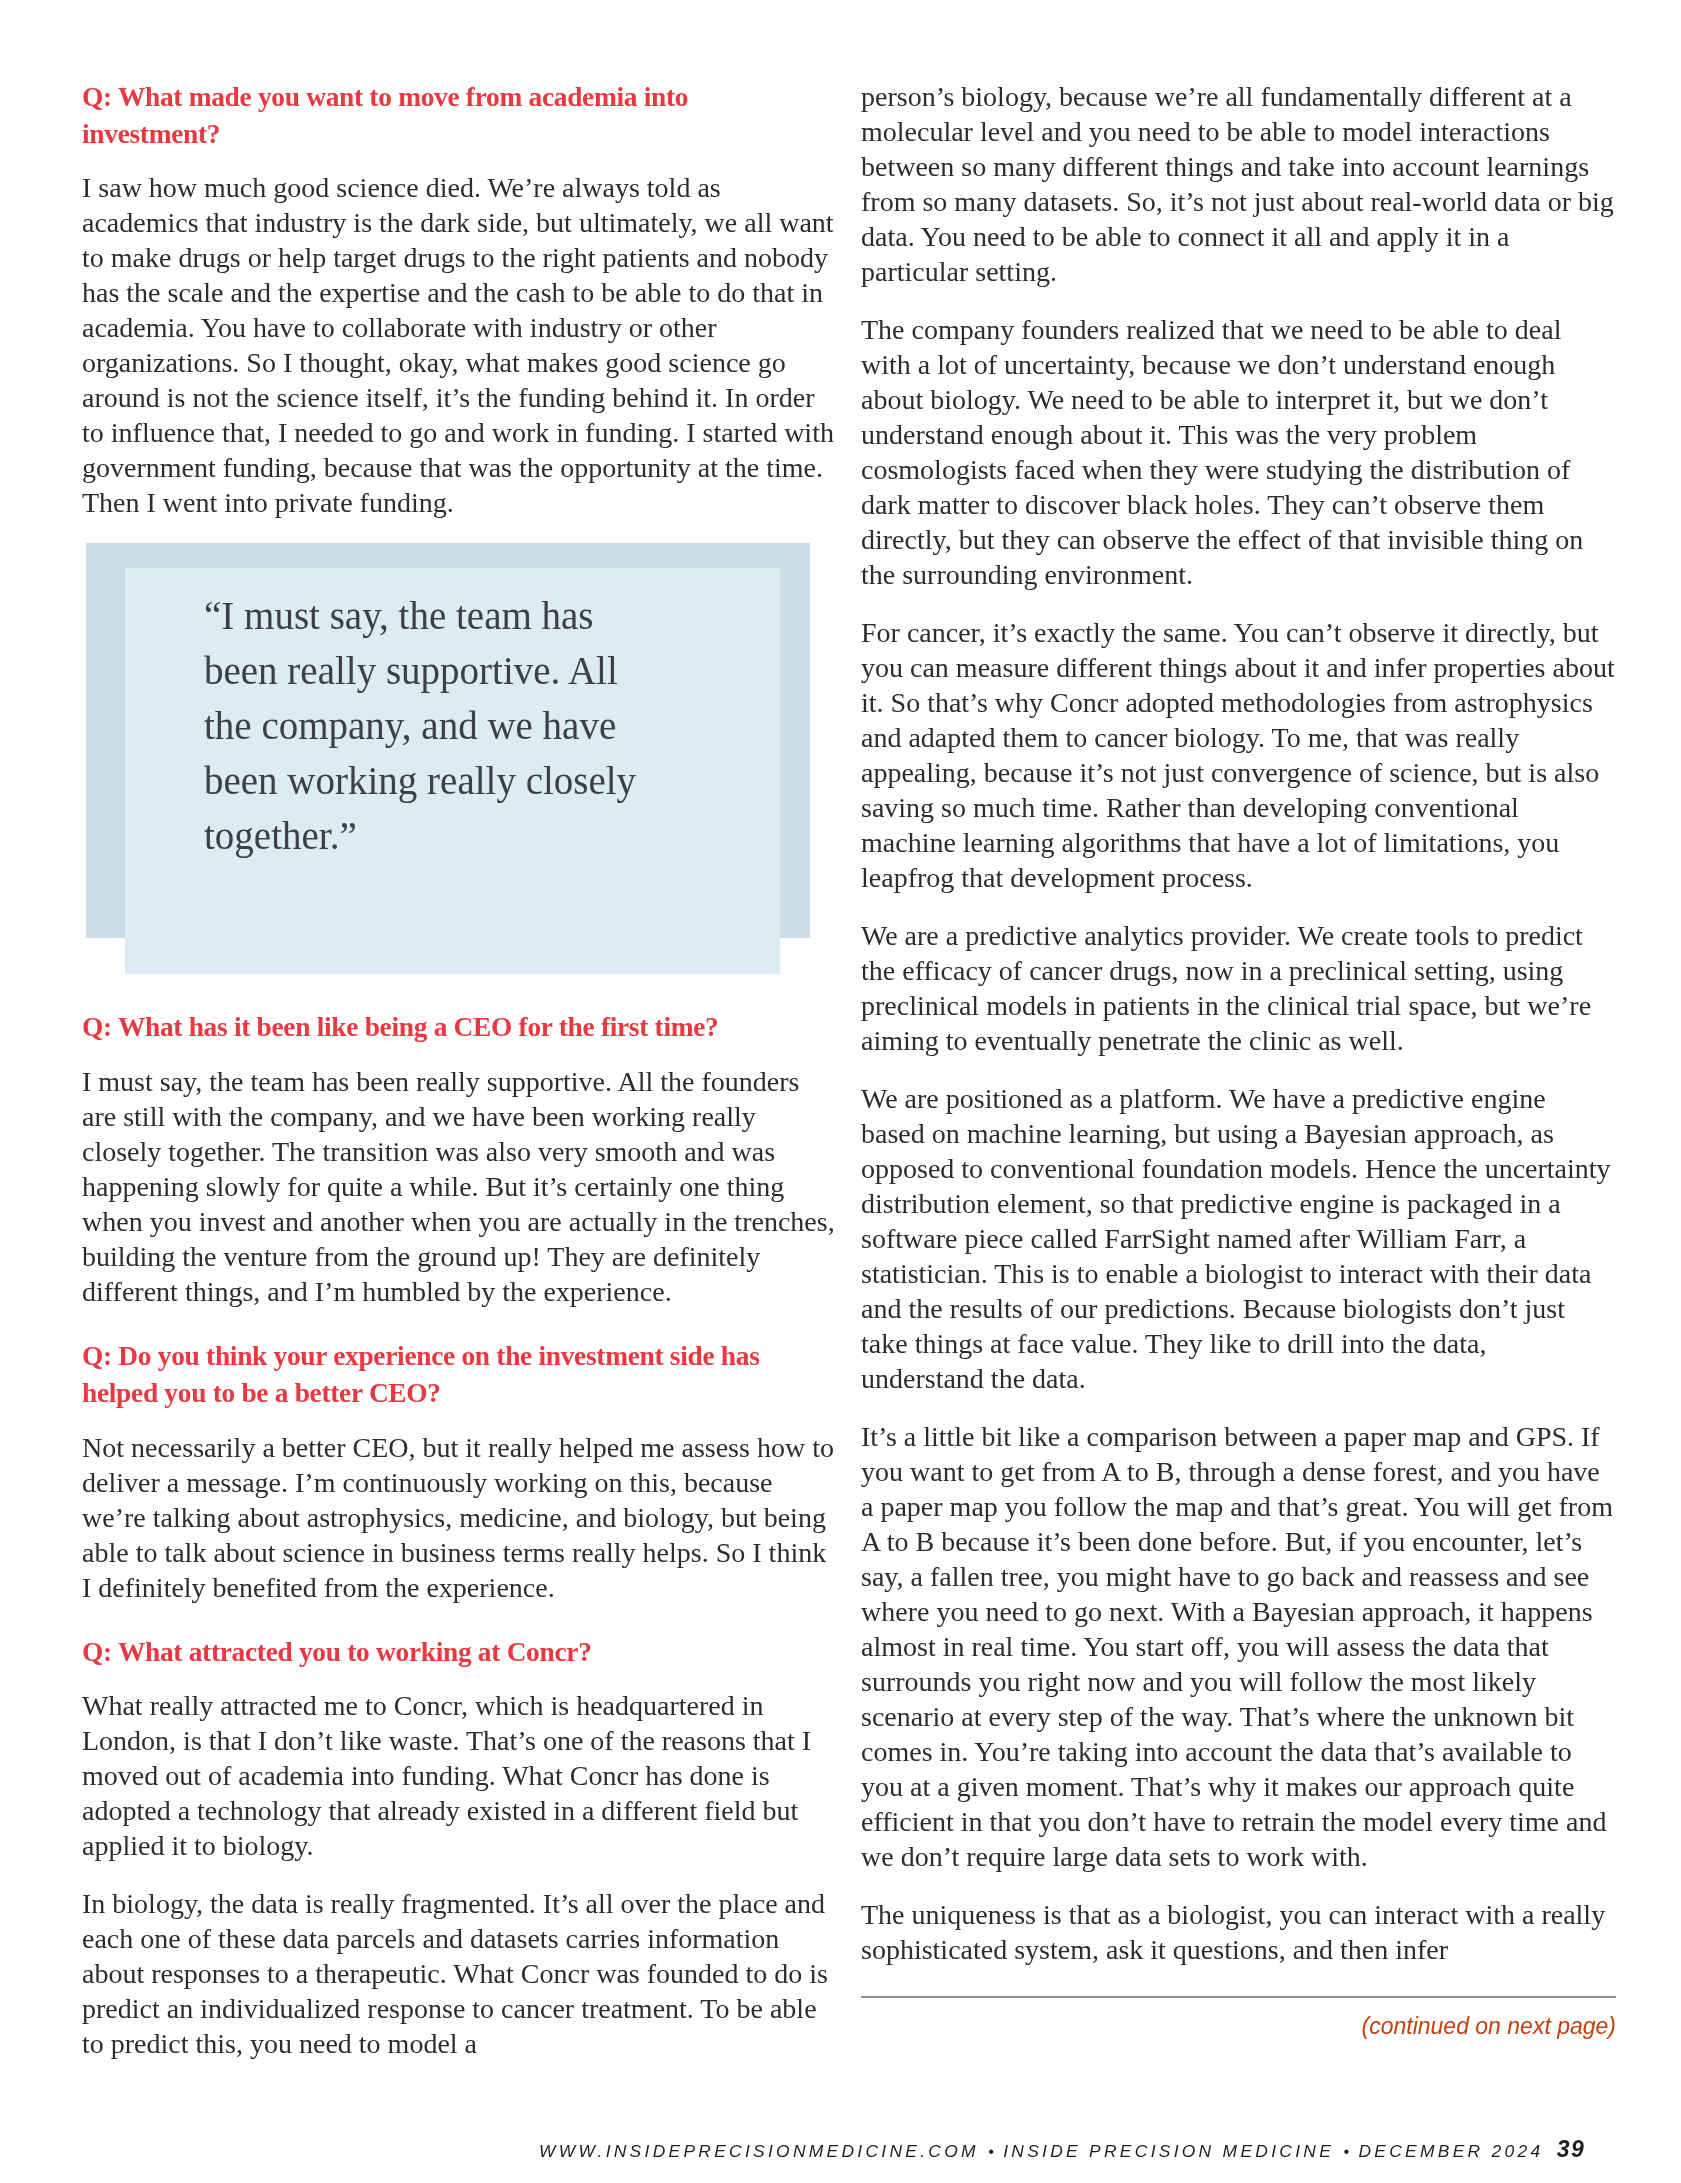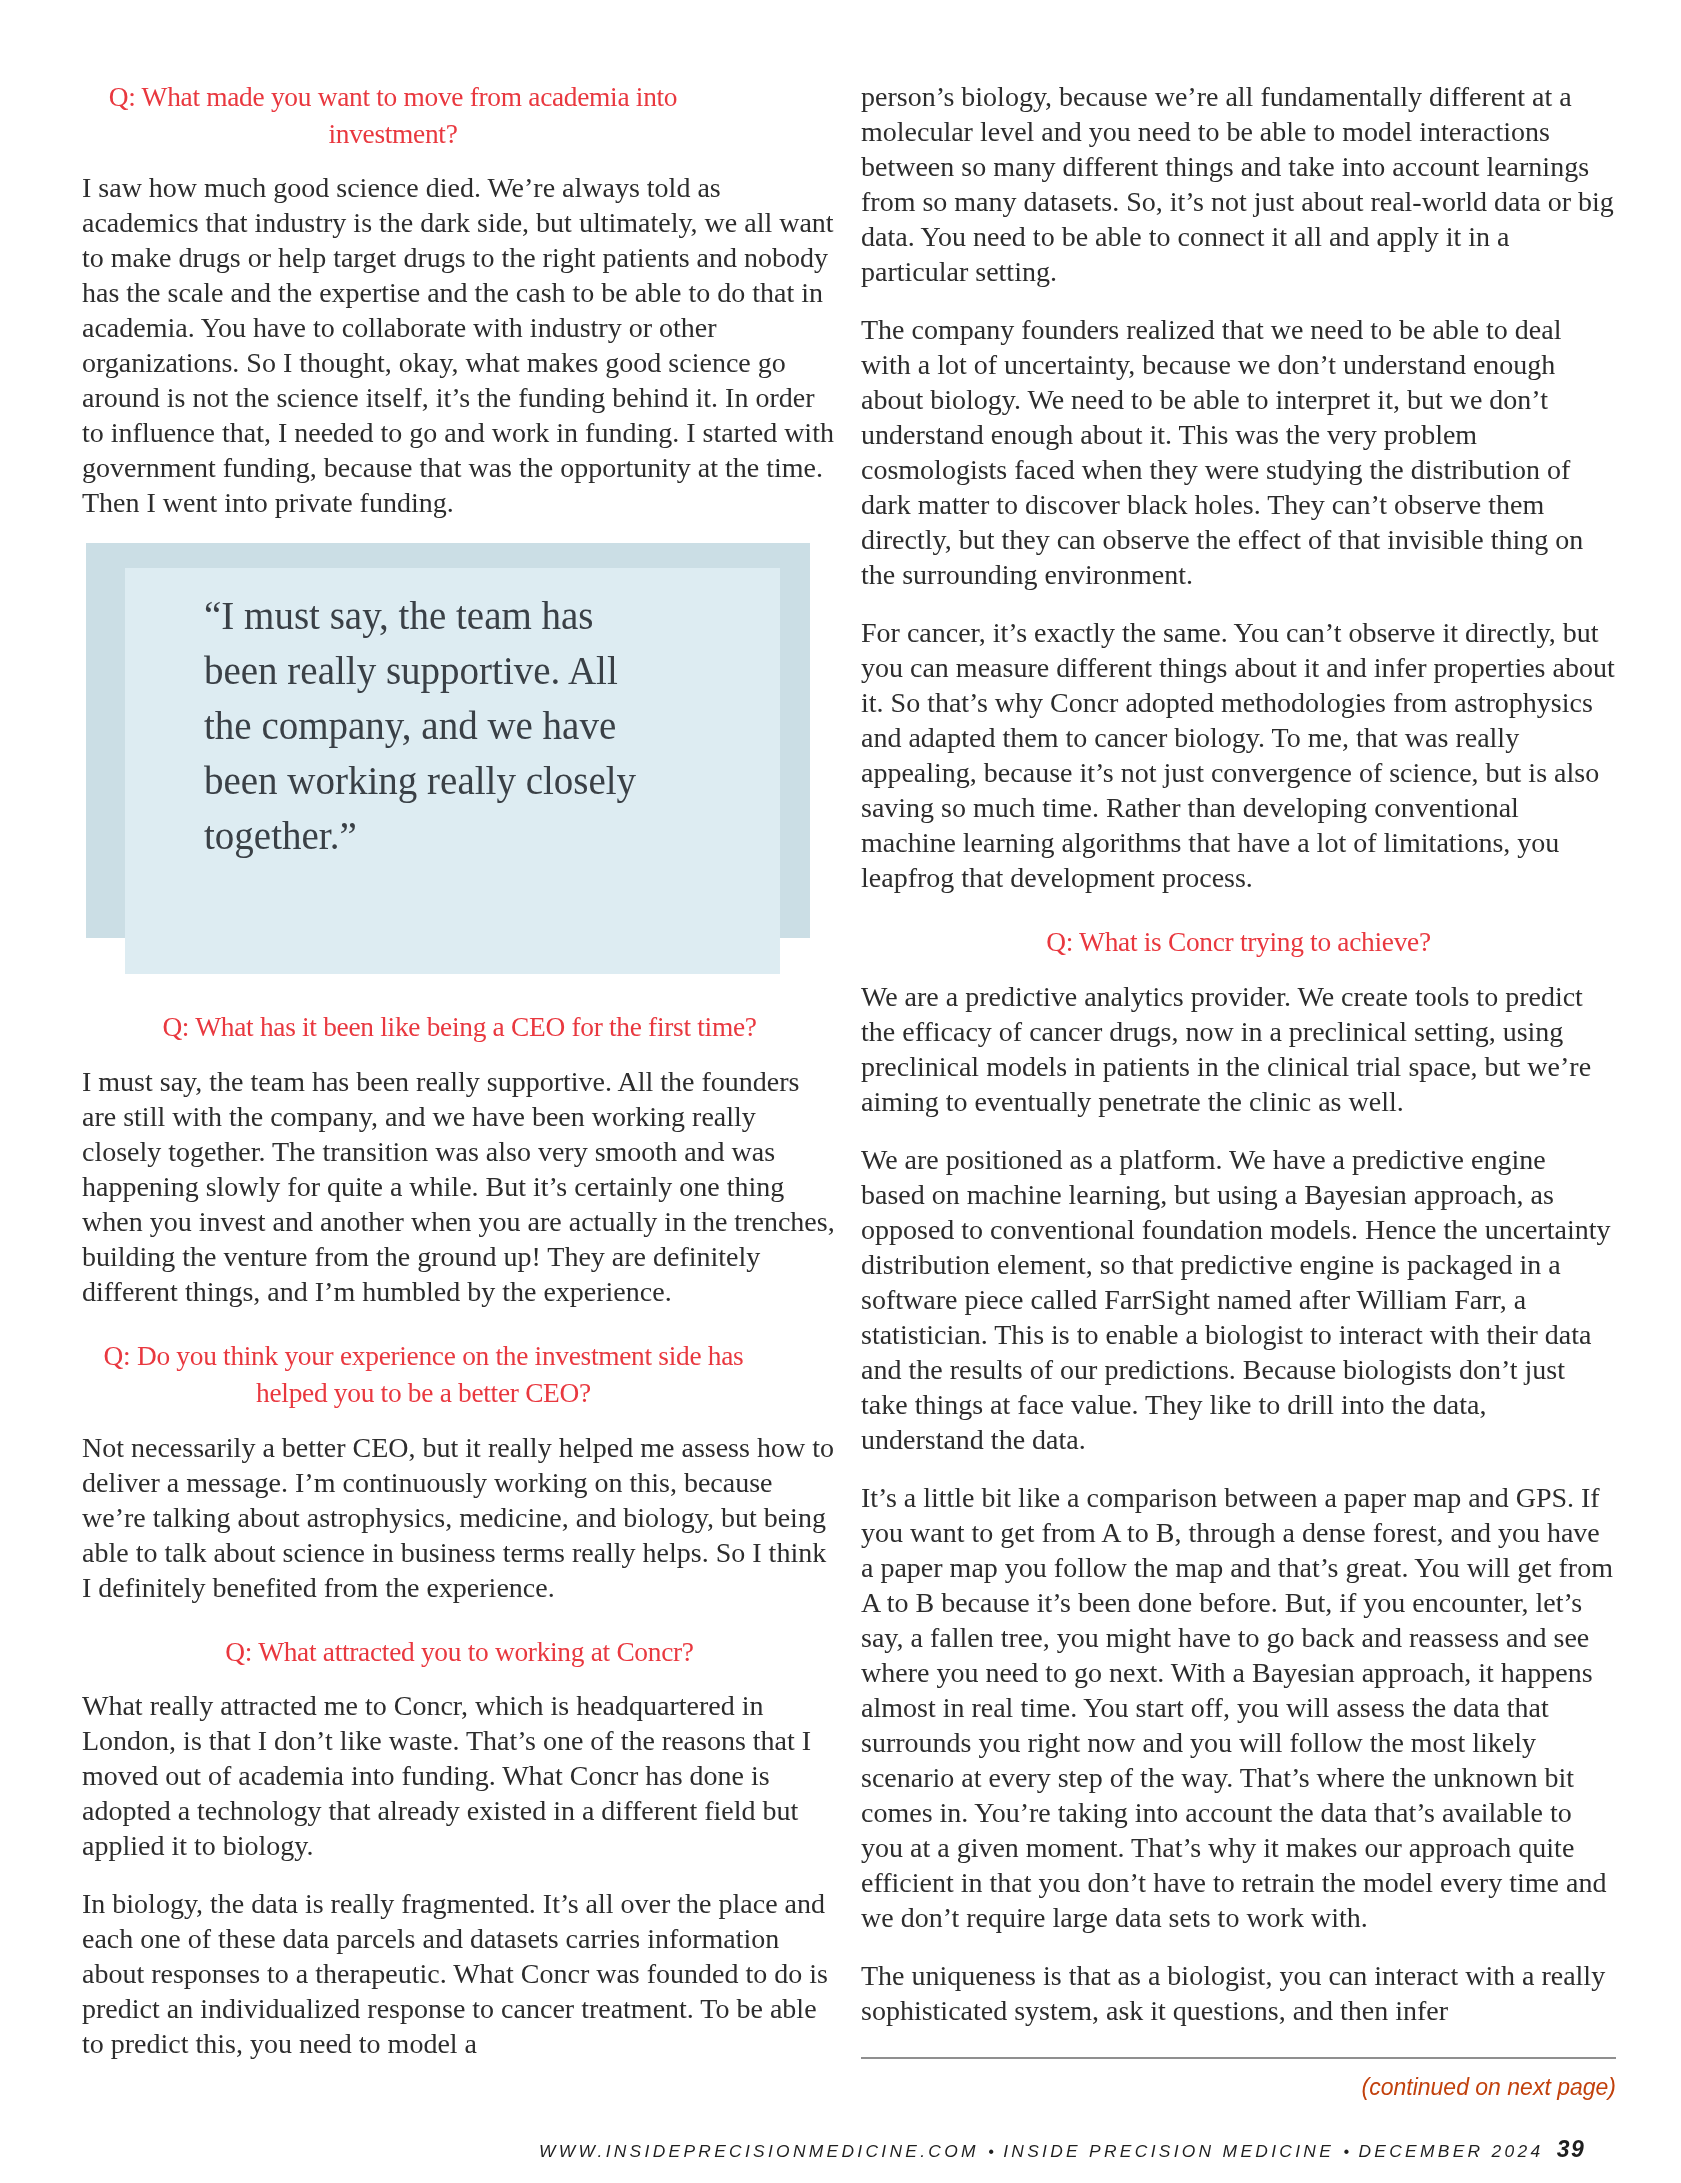--- a/index.html
+++ b/index.html
@@ -10,27 +10,26 @@
     font-family:"Liberation Serif", serif;
     color:#2d2d2d;
     overflow:hidden;
   }
   .col { position:absolute; top:79px; width:755px; }
   .col-left  { left:82px;  }
   .col-right { left:861px; }
 
   .q-heading {
     font-family:"Liberation Serif", serif;
-    font-weight:400;
+    font-weight:700;
     font-size:27.4px;
     line-height:37px;
     letter-spacing:-0.3px;
     color:#e9383f;
     margin:29.4px 0 17.4px 0;
-    text-align:center;
   }
   .q-heading.first { margin-top:0; }
   .q-heading.w-narrow  { max-width:622px; }
   .q-heading.w-narrow2 { max-width:683px; }
 
   .body-p {
     font-size:28px;
     line-height:35px;
     margin:0 0 23px 0;
     color:#2d2d2d;
@@ -127,21 +126,20 @@
     <h2 class="q-heading">Q: What attracted you to working at Concr?</h2>
     <p class="body-p">What really attracted me to Concr, which is headquartered in London, is that I don’t like waste. That’s one of the reasons that I moved out of academia into funding. What Concr has done is adopted a technology that already existed in a different field but applied it to biology.</p>
     <p class="body-p">In biology, the data is really fragmented. It’s all over the place and each one of these data parcels and datasets carries information about responses to a therapeutic. What Concr was founded to do is predict an individualized response to cancer treatment. To be able to predict this, you need to model a</p>
   </div>
 
   <div class="col col-right">
     <p class="body-p">person’s biology, because we’re all fundamentally different at a molecular level and you need to be able to model interactions between so many different things and take into account learnings from so many datasets. So, it’s not just about real-world data or big data. You need to be able to connect it all and apply it in a particular setting.</p>
     <p class="body-p">The company founders realized that we need to be able to deal with a lot of uncertainty, because we don’t understand enough about biology. We need to be able to interpret it, but we don’t understand enough about it. This was the very problem cosmologists faced when they were studying the distribution of dark matter to discover black holes. They can’t observe them directly, but they can observe the effect of that invisible thing on the surrounding environment.</p>
     <p class="body-p">For cancer, it’s exactly the same. You can’t observe it directly, but you can measure different things about it and infer properties about it. So that’s why Concr adopted methodologies from astrophysics and adapted them to cancer biology. To me, that was really appealing, because it’s not just convergence of science, but is also saving so much time. Rather than developing conventional machine learning algorithms that have a lot of limitations, you leapfrog that development process.</p>
 
-    <h2 class="q-heading">Q: What is Concr trying to achieve?</h2>
     <p class="body-p">We are a predictive analytics provider. We create tools to predict the efficacy of cancer drugs, now in a preclinical setting, using preclinical models in patients in the clinical trial space, but we’re aiming to eventually penetrate the clinic as well.</p>
     <p class="body-p">We are positioned as a platform. We have a predictive engine based on machine learning, but using a Bayesian approach, as opposed to conventional foundation models. Hence the uncertainty distribution element, so that predictive engine is packaged in a software piece called FarrSight named after William Farr, a statistician. This is to enable a biologist to interact with their data and the results of our predictions. Because biologists don’t just take things at face value. They like to drill into the data, understand the data.</p>
     <p class="body-p">It’s a little bit like a comparison between a paper map and GPS. If you want to get from A to B, through a dense forest, and you have a paper map you follow the map and that’s great. You will get from A to B because it’s been done before. But, if you encounter, let’s say, a fallen tree, you might have to go back and reassess and see where you need to go next. With a Bayesian approach, it happens almost in real time. You start off, you will assess the data that surrounds you right now and you will follow the most likely scenario at every step of the way. That’s where the unknown bit comes in. You’re taking into account the data that’s available to you at a given moment. That’s why it makes our approach quite efficient in that you don’t have to retrain the model every time and we don’t require large data sets to work with.</p>
     <p class="body-p" style="margin-bottom:0;">The uniqueness is that as a biologist, you can interact with a really sophisticated system, ask it questions, and then infer</p>
 
     <hr class="rule">
     <div class="continued">(continued on next page)</div>
   </div>
 
   <div class="footer">

